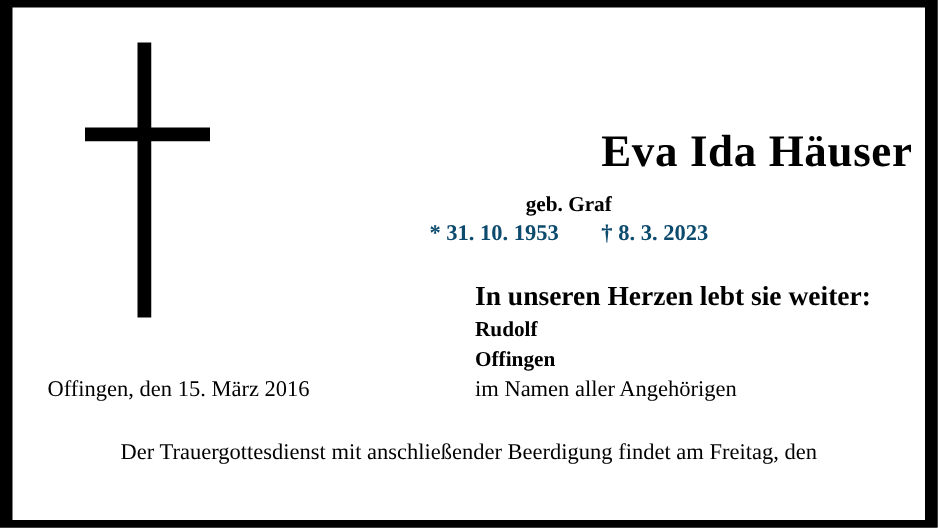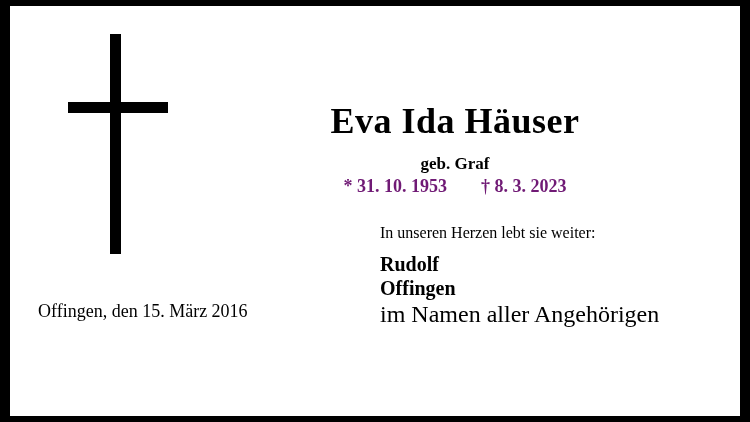--- a/index.html
+++ b/index.html
@@ -54,21 +54,21 @@
     text-align: center;
     font-size: 19px;
     line-height: 25px;
     color: #000;
   }
   .name {
     position: absolute;
     left: 170px;
     top: 94px;
     width: 550px;
-    text-align: center;
+    text-align: right;
     font-size: 36px;
     font-weight: bold;
     letter-spacing: 0.5px;
     color: #000;
   }
   .maiden {
     position: absolute;
     left: 170px;
     top: 148px;
     width: 550px;
@@ -78,49 +78,49 @@
     color: #000;
   }
   .dates {
     position: absolute;
     left: 170px;
     top: 170px;
     width: 550px;
     text-align: center;
     font-size: 18px;
     font-weight: bold;
-    color: #701a75;
+    color: #0c4a6e;
   }
   .dates .birth { margin-right: 34px; }
 
   .hearts {
     position: absolute;
     left: 370px;
     top: 218px;
     width: 350px;
-    font-size: 16px;
-    font-weight: normal;
+    font-size: 22px;
+    font-weight: bold;
     color: #000;
   }
   .survivors {
     position: absolute;
     left: 370px;
     top: 246px;
     width: 350px;
-    font-size: 20px;
+    font-size: 17px;
     font-weight: bold;
     line-height: 24px;
     color: #000;
   }
   .behalf {
     position: absolute;
     left: 370px;
     top: 295px;
     width: 350px;
-    font-size: 24px;
+    font-size: 18px;
     color: #000;
   }
   .place-date {
     position: absolute;
     left: 28px;
     top: 295px;
     width: 330px;
     font-size: 18px;
     color: #000;
   }
@@ -163,15 +163,16 @@
     <div>Offingen</div>
   </div>
 
   <div class="behalf">im Namen aller Angehörigen</div>
 
   <div class="place-date">
     <b>Offingen</b><span>, den 15. März 2016</span>
   </div>
 
   <div class="service">
+    <div>Der Trauergottesdienst mit anschließender Beerdigung findet am Freitag, den</div>
   </div>
 
 </div>
 
 </body></html>

